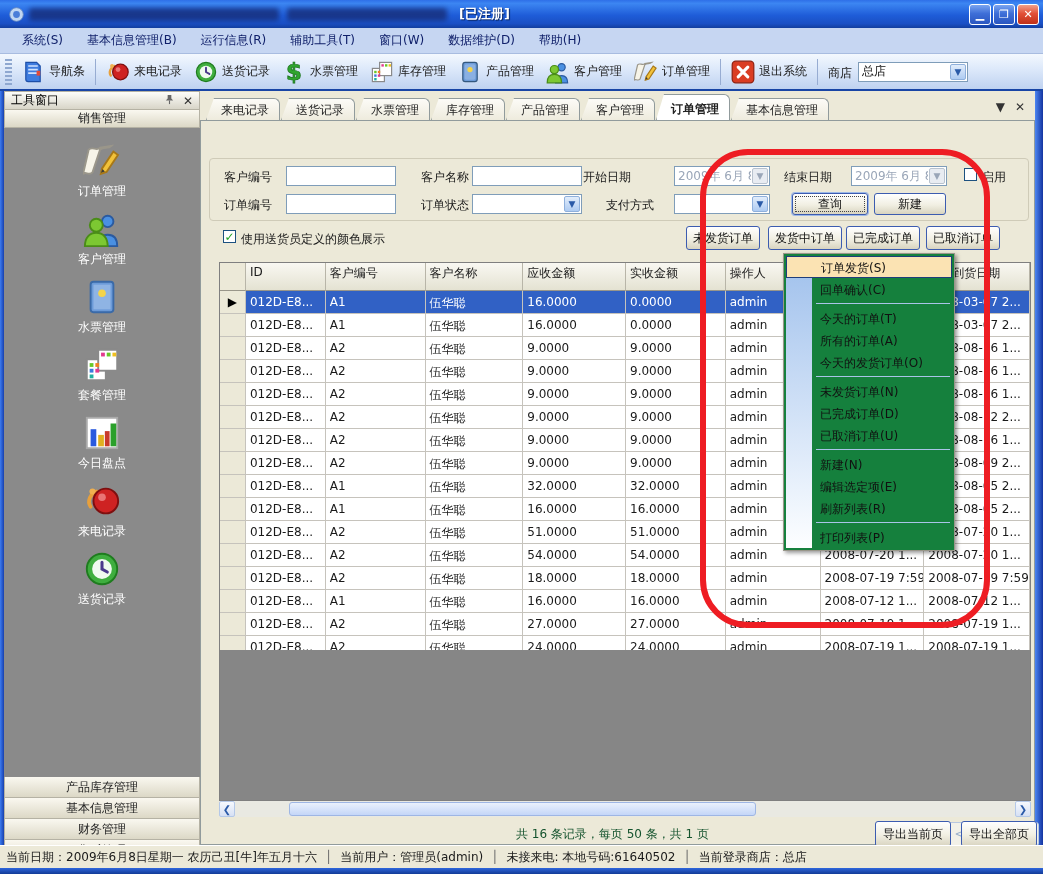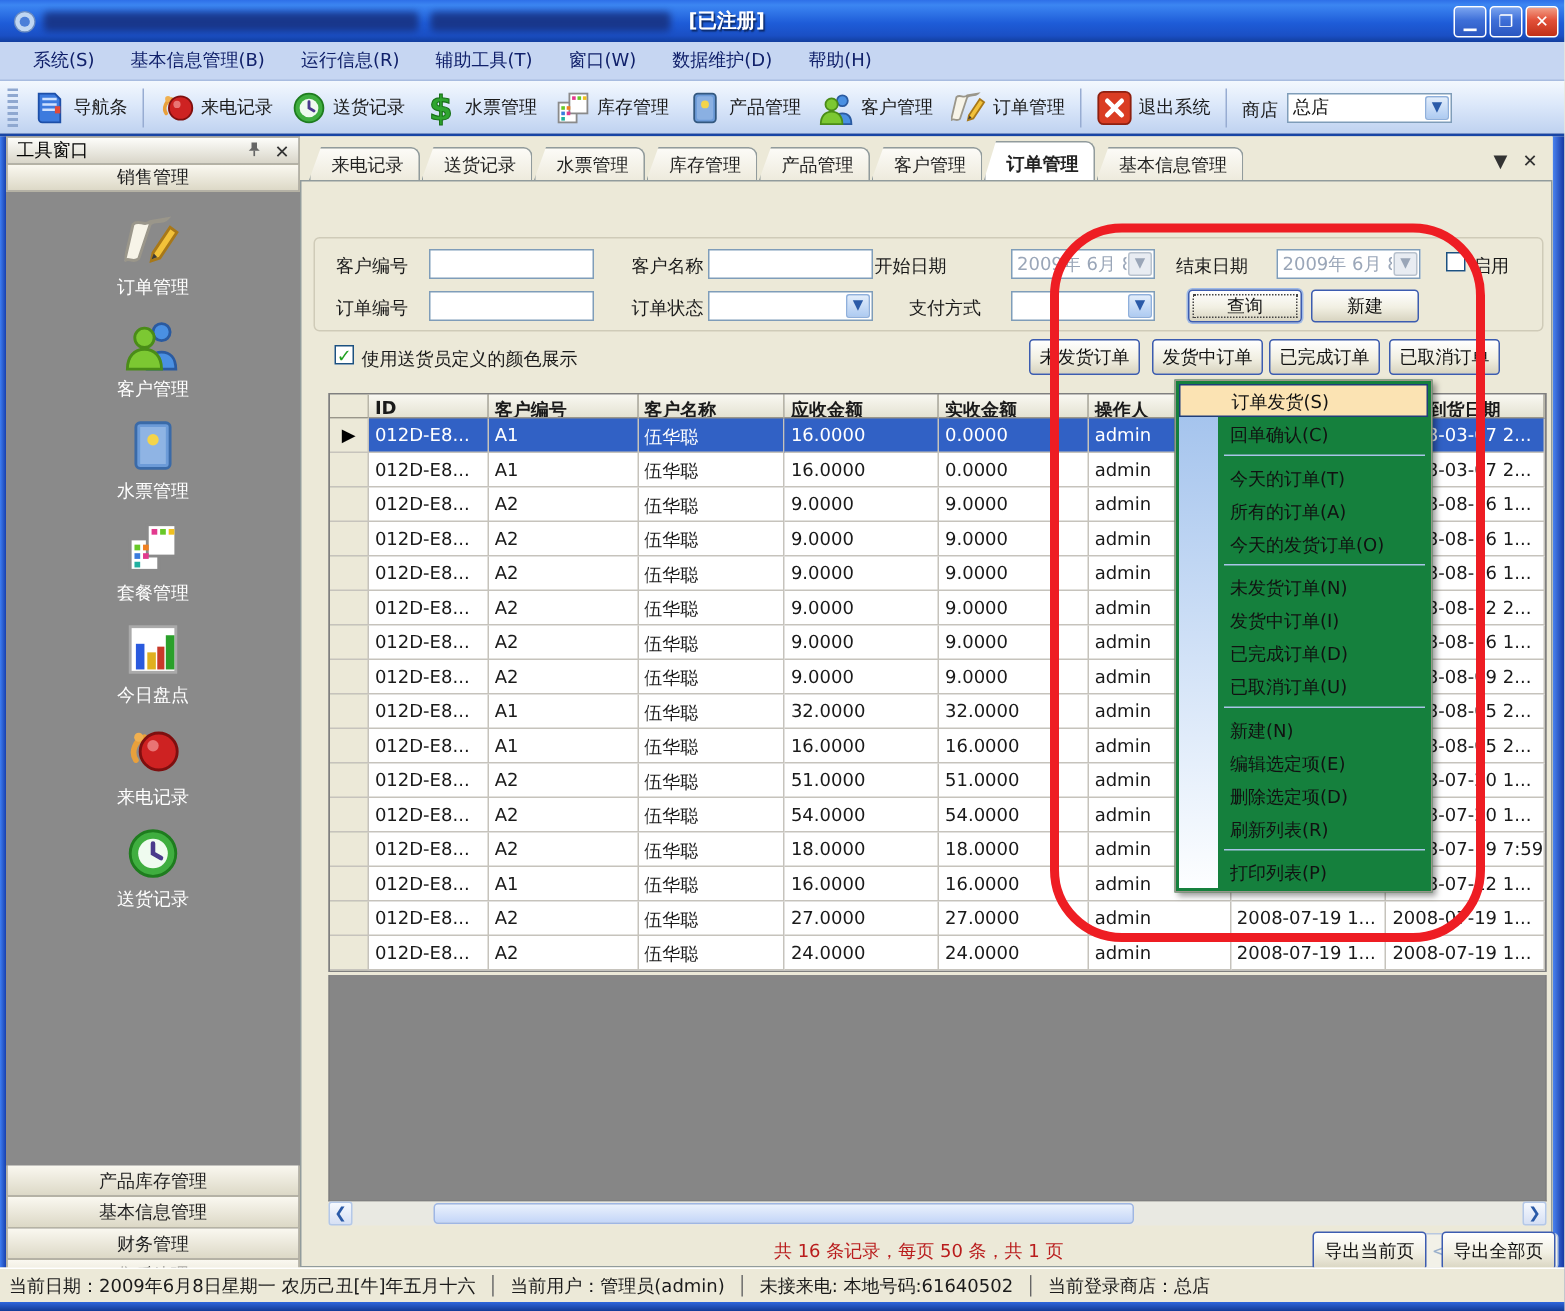--- a/index.html
+++ b/index.html
@@ -74,38 +74,38 @@
   .combo.dis .arr{background:#E8ECF2;color:#9AA6B8;border-color:#B8C2CE;}
   .xpbtn{position:absolute;height:22px;border:1px solid #3C5CB0;border-radius:3px;color:#111;
     background:linear-gradient(180deg,#FFFFFF,#F1EFE2 55%,#D8D4C0);display:flex;align-items:center;justify-content:center;cursor:pointer;}
   .xpbtn.focus{outline:1px dotted #444;outline-offset:-4px;box-shadow:0 0 0 1px #9DB9E8;}
   .cb{width:13px;height:13px;border:1px solid #1C5180;background:#fff;display:inline-flex;align-items:center;justify-content:center;
     font-size:12px;line-height:10px;color:#21A121;font-weight:bold;}
 
   
   .grid{position:absolute;left:18px;top:141px;width:812px;border:1px solid #7F7F7F;background:#868686;}
   .g-head,.g-row{display:flex;}
-  .g-head .gc{height:16px;background:linear-gradient(180deg,#F9F8F2,#E4E2D2);border-right:1px solid #B8B5A8;border-bottom:1px solid #99968A;
-    padding:2px 0 0 4px;white-space:nowrap;overflow:hidden;font-weight:bold;}
+  .g-head .gc{height:28px;background:linear-gradient(180deg,#F9F8F2,#E4E2D2);border-right:1px solid #B8B5A8;border-bottom:1px solid #99968A;
+    padding:2px 0 0 4px;white-space:nowrap;overflow:hidden;}
   .g-row .gc{height:23px;background:#fff;border-right:1px solid #C6C3BC;border-bottom:1px solid #C6C3BC;
     padding:4px 0 0 4px;white-space:nowrap;overflow:hidden;}
   .g-row.sel .gc{background:#3161C5;color:#fff;}
   .g-row .gc.rowsel,.g-head .gc.rowsel{background:#ECE9D8;color:#000;text-align:center;padding-left:0;}
   .grayarea{position:absolute;left:18px;top:529px;width:812px;height:151px;background:#868686;border:1px solid #7F7F7F;border-top:none;}
 
   
   .hscroll{position:absolute;left:18px;top:680px;width:812px;height:16px;background:#E9E9E2;display:flex;align-items:center;}
   .sbarr{width:16px;height:16px;border:1px solid #B4C8E8;border-radius:2px;color:#2A5AA8;font-weight:bold;font-size:10px;
     background:linear-gradient(180deg,#F6F9FE,#D6E0F4);display:flex;align-items:center;justify-content:center;}
   .sbthumb{position:absolute;left:70px;width:467px;height:14px;top:1px;border:1px solid #9EB6E4;border-radius:3px;
     background:linear-gradient(180deg,#EAF1FC,#C4D6F8);}
 
   
   .pager{position:absolute;left:0;top:698px;width:835px;height:30px;display:flex;align-items:center;}
-  .pg-summary{position:absolute;left:300px;width:208px;text-align:right;color:#b91c1c;}
+  .pg-summary{position:absolute;left:300px;width:208px;text-align:right;color:#14532d;}
   .navbtn{position:absolute;width:27px;height:24px;}
   .navbtn.disab{color:#9AB0CC;background:#F2F1E8;border-color:#B8C8E0;}
   .pagebox{position:absolute;left:778px;top:3px;width:27px;height:22px;border:1px solid #7F9DB9;text-align:center;font:12px "DejaVu Sans",sans-serif;}
 
   
   .ctxmenu{position:absolute;left:783px;top:253px;width:172px;background:#15803d;border:1px solid #99968A;
     box-shadow:2px 2px 4px rgba(0,0,0,.4);z-index:40;padding:2px 0;}
   .ctx-strip{position:absolute;left:2px;top:2px;bottom:2px;width:26px;background:linear-gradient(180deg,#9FC0EC,#EAF2FC 80%,#FDFEFF);}
   .ctx-item{position:relative;height:22px;padding:4px 6px 0 36px;color:#111;white-space:nowrap;cursor:pointer;}
   .ctx-item.sel{background:#FBE3B3;border:1px solid #1F3D7A;margin:0 2px;padding-top:3px;padding-left:34px;}
@@ -609,27 +609,25 @@
 <div class="ctxmenu">
   <div class="ctx-strip"></div>
 <div class="ctx-item sel">订单发货(S)</div>
     <div class="ctx-item">回单确认(C)</div>
     <div class="ctx-sep"></div>
     <div class="ctx-item">今天的订单(T)</div>
     <div class="ctx-item">所有的订单(A)</div>
     <div class="ctx-item">今天的发货订单(O)</div>
     <div class="ctx-sep"></div>
     <div class="ctx-item">未发货订单(N)</div>
-    <div class="ctx-item">发货中订单(I)</div>
     <div class="ctx-item">已完成订单(D)</div>
     <div class="ctx-item">已取消订单(U)</div>
     <div class="ctx-sep"></div>
     <div class="ctx-item">新建(N)</div>
     <div class="ctx-item">编辑选定项(E)</div>
-    <div class="ctx-item">删除选定项(D)</div>
     <div class="ctx-item">刷新列表(R)</div>
     <div class="ctx-sep"></div>
     <div class="ctx-item">打印列表(P)</div>
   </div>
 
 <div class="red-annot"></div>
 
 <div class="statusbar">
     <span>当前日期：2009年6月8日星期一  农历己丑[牛]年五月十六</span>
     <span class="st-sep">│</span>

